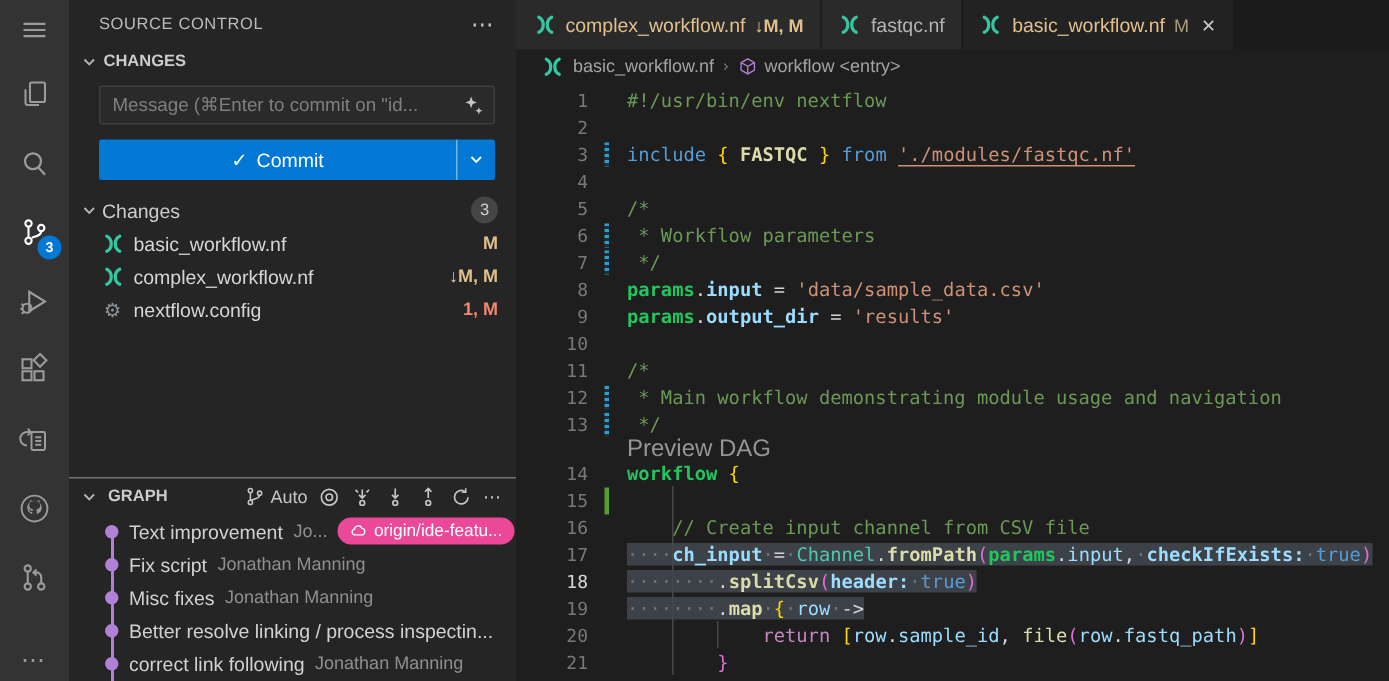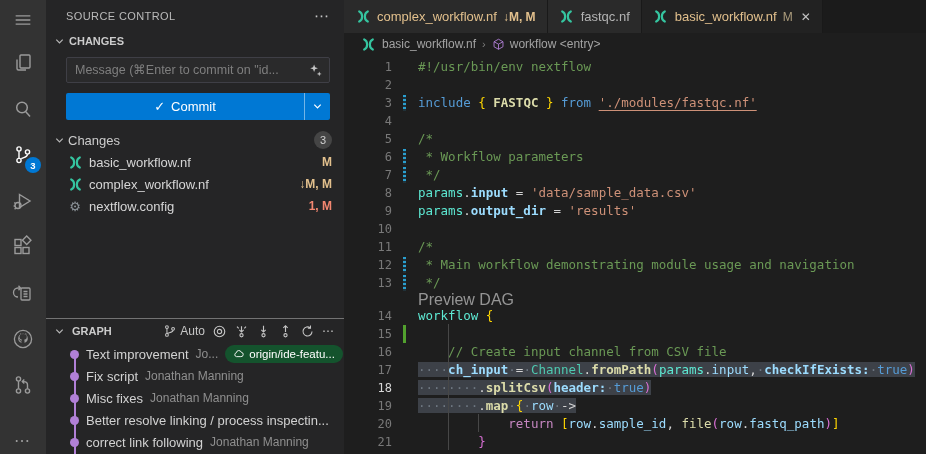--- a/index.html
+++ b/index.html
@@ -46,21 +46,21 @@
   .graph-header { height:24px; display:flex; align-items:center; padding:0 10px 0 8px; gap:4px; }
   .graph-title { font-size:11px; font-weight:bold; color:#cccccc; margin-left:3px; }
   .graph-tools { margin-left:auto; display:flex; align-items:center; gap:7px; color:#c5c5c5;text-align:right; }
   .gt-item { display:flex; align-items:center; gap:3px; font-size:12px; cursor:pointer; color:#c5c5c5; }
   #graph-rows { position:relative; }
   .graph-rail { position:absolute; left:28px; top:11px; bottom:-10px; width:1.6px; background:#b180d7; }
   .graph-row { height:22px; display:flex; align-items:center; padding:0 8px 0 40px; position:relative; cursor:pointer; }
   .graph-dot { position:absolute; left:24px; top:7px; width:9px; height:9px; border-radius:50%; background:#b180d7; }
   .gmsg { font-size:13px; color:#d2d2d2; white-space:nowrap; }
   .gauthor { font-size:12px; color:#8f8f8f; margin-left:7px; white-space:nowrap; }
-  .gpill { margin-left:7px; background:#14532d; color:#ffffff; border-radius:9px; height:18px; display:flex; align-items:center; gap:4px; padding:0 8px; font-size:11.5px; white-space:nowrap; cursor:pointer; }
+  .gpill { margin-left:7px; background:#ec4899; color:#ffffff; border-radius:9px; height:18px; display:flex; align-items:center; gap:4px; padding:0 8px; font-size:11.5px; white-space:nowrap; cursor:pointer; }
 
   
   #main { position:absolute; left:344px; top:0; width:582px; height:454px; background:#1e1e1e; }
   #tabs { height:33px; background:#1b1b1b; display:flex; }
   .tab { display:flex; align-items:center; gap:6px; padding:0 11px; font-size:13px; background:#2a2a2a; border-right:1px solid #191919; cursor:pointer; white-space:nowrap; }
   .tab .tname.dirty { color:#e2c08d; }
   .tab .tname.plain { color:#b4b4b4; }
   .tab .tbadge { color:#e2c08d; font-size:12px; font-weight:bold; }
   .tab.active { background:#222222; }
   .tab.active .tbadge { color:#ac9d7d; font-weight:normal; }
@@ -75,21 +75,21 @@
   .ln { width:48px; flex:none; text-align:right; color:#797979; font-size:12px; user-select:none; }
   .ln.cur { color:#d7d7d7; }
   .deco { width:26px; flex:none; position:relative; }
   .deco.mod::before { content:""; position:absolute; left:11px; top:1px; width:3px; height:16px;
     background:repeating-linear-gradient(180deg,#2a9fd0 0 2px,rgba(42,159,208,.15) 2px 4px); }
   .deco.add::before { content:""; position:absolute; left:11px; top:0; width:3px; height:18px; background:#52a12e; }
   .txt { white-space:pre; color:#d4d4d4; }
   .lens-row { height:15px; line-height:15px; padding-left:74px; font-size:16px; color:#959595; font-family:"Liberation Sans",sans-serif; cursor:pointer; }
   .sel { background:#3d4148; }
   .guide { position:absolute; width:1px; background:#474747; z-index:0; }
-  .tk-cm{color:#6a9955} .tk-kw{color:#569cd6} .tk-kwb{color:#5eead4;font-weight:normal}
+  .tk-cm{color:#6a9955} .tk-kw{color:#569cd6} .tk-kwb{color:#22c55e;font-weight:bold}
   .tk-var{color:#9cdcfe} .tk-varb{color:#9cdcfe;font-weight:bold}
   .tk-str{color:#ce9178} .tk-lnk{color:#ce9178;text-decoration:underline;text-underline-offset:3px}
   .tk-fn{color:#dcdcaa} .tk-fnb{color:#dcdcaa;font-weight:bold}
   .tk-cls{color:#4ec9b0} .tk-pk{color:#c586c0}
   .tk-b1{color:#ffd700} .tk-b2{color:#da70d6}
   .tk-pl{color:#d4d4d4} .tk-ws{color:#6d7680}
 </style>
 </head>
 <body>
 

